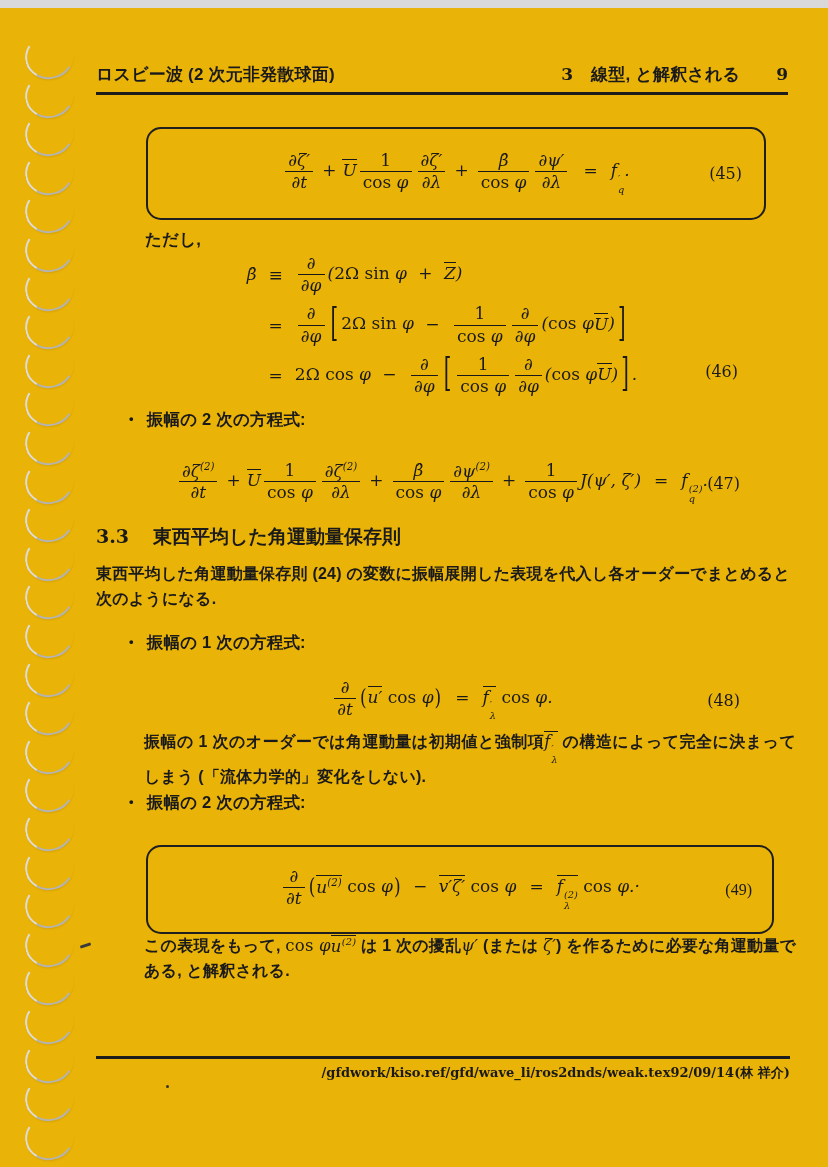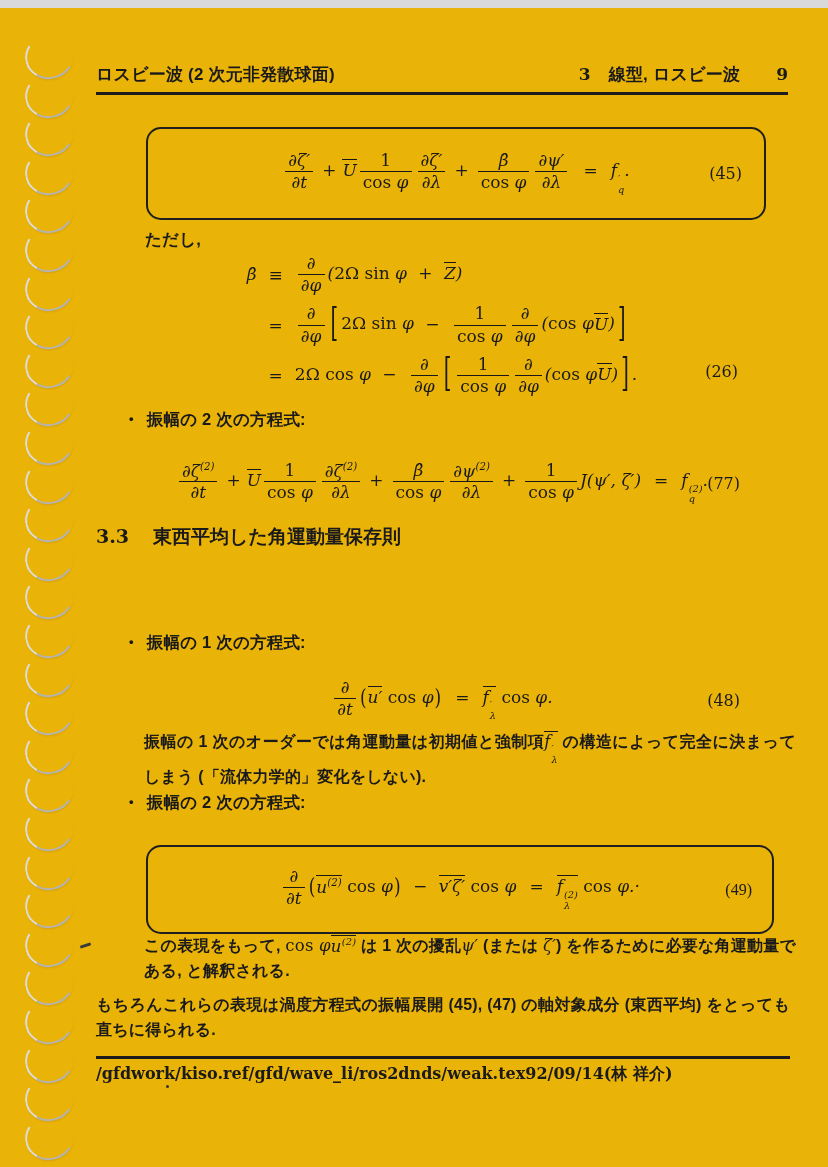--- a/index.html
+++ b/index.html
@@ -14,22 +14,22 @@
   .rule{position:absolute;background:#1c1c1c;}
   .header-rule{left:96px;right:40px;top:84px;height:2.5px;}
   .footer-rule{left:96px;right:38px;top:1048px;height:3px;}
   
   .header{position:absolute;left:96px;right:40px;top:55px;display:flex;
           justify-content:space-between;align-items:baseline;font-size:17px;font-weight:700;}
   .h-right{display:flex;align-items:baseline;}
   .h-secnum{margin-right:18px;font-family:"DejaVu Serif",serif;}
   .h-page{margin-left:36px;font-family:"DejaVu Serif",serif;}
   .footer{position:absolute;left:96px;right:38px;top:1056px;display:flex;
-          justify-content:flex-start;align-items:baseline;
-          font-family:"DejaVu Serif","Liberation Serif",serif;font-size:16px;font-weight:700;}
+          justify-content:flex-end;align-items:baseline;
+          font-family:"DejaVu Serif","Liberation Serif",serif;font-size:13px;font-weight:700;}
   
   .jp{font-weight:600;letter-spacing:0.2px;}
   .tadashi{position:absolute;left:145px;top:221px;font-size:16.5px;}
   .bullet{position:absolute;left:129px;font-size:16.5px;}
   .bullet .dot{margin-right:13px;font-size:13px;vertical-align:2px;}
   .b1{top:401px;} .b2{top:624px;} .b3{top:784px;}
   .sechead{position:absolute;left:96px;top:516px;font-size:19px;font-weight:700;}
   .sechead .secnum{margin-right:24px;font-family:"DejaVu Serif",serif;}
   .para{position:absolute;margin:0;font-size:16px;line-height:24.5px;text-align:justify;}
   .p-intro{left:96px;top:554px;width:694px;}
@@ -111,21 +111,21 @@
       <div class="hole" style="top: 991px;"></div>
       <div class="hole" style="top: 1029.6px;"></div>
       <div class="hole" style="top: 1068.2px;"></div>
       <div class="hole" style="top: 1106.8px;"></div>
     </div>
 
   <div class="header">
     <span class="jp">ロスビー波 (2 次元非発散球面)</span>
     <span class="h-right">
       <span class="h-secnum">3</span>
-      <span class="jp">線型, ロスビー波</span>
+      <span class="jp">線型, と解釈される</span>
       <span class="h-page">9</span>
     </span>
   </div>
   <div class="rule header-rule"></div>
 
   <div class="eqbox box45">
     <span class="math"><span class="fr"><span class="nu">∂ζ′</span><span class="de">∂t</span></span><span class="op">+</span><span class="ol">U</span><span class="fr"><span class="nu"><span class="rm">1</span></span><span class="de"><span class="rm">cos</span> φ</span></span><span class="fr"><span class="nu">∂ζ′</span><span class="de">∂λ</span></span><span class="op">+</span><span class="fr"><span class="nu">β̂</span><span class="de"><span class="rm">cos</span> φ</span></span><span class="fr"><span class="nu">∂ψ′</span><span class="de">∂λ</span></span><span class="rel">=</span>f<span class="ss">
           <span>′</span>
           <span>q</span>
         </span>.</span>
@@ -139,39 +139,40 @@
       <span class="lhs math">β̂</span>
       <span class="rel-cell">≡</span>
       <span class="math"><span class="fr"><span class="nu">∂</span><span class="de">∂φ</span></span>(<span class="rm">2Ω</span> <span class="rm">sin</span> φ <span class="op">+</span> <span class="ol">Z</span>)</span>
       <span class="lhs math"></span>
       <span class="rel-cell">=</span>
       <span class="math"><span class="fr"><span class="nu">∂</span><span class="de">∂φ</span></span><span class="bk">[</span><span class="rm">2Ω</span> <span class="rm">sin</span> φ <span class="op">−</span> <span class="fr"><span class="nu"><span class="rm">1</span></span><span class="de"><span class="rm">cos</span> φ</span></span><span class="fr"><span class="nu">∂</span><span class="de">∂φ</span></span>(<span class="rm">cos</span> φ<span class="ol">U</span>)<span class="bk">]</span></span>
       <span class="lhs math"></span>
       <span class="rel-cell">=</span>
       <span class="math"><span class="rm">2Ω</span> <span class="rm">cos</span> φ <span class="op">−</span> <span class="fr"><span class="nu">∂</span><span class="de">∂φ</span></span><span class="bk">[</span><span class="fr"><span class="nu"><span class="rm">1</span></span><span class="de"><span class="rm">cos</span> φ</span></span><span class="fr"><span class="nu">∂</span><span class="de">∂φ</span></span>(<span class="rm">cos</span> φ<span class="ol">U</span>)<span class="bk">]</span>.</span>
     </div>
-    <span class="eqnum">(26)</span>
+    <span class="eqnum">(46)</span>
   </div>
 
   <div class="bullet b1 jp">
     <span class="dot">•</span><span>振幅の 2 次の方程式:</span>
   </div>
 
   <div class="eqline eq47">
     <span class="math"><span class="fr"><span class="nu">∂ζ<sup class="sp">(2)</sup></span><span class="de">∂t</span></span><span class="op">+</span><span class="ol">U</span><span class="fr"><span class="nu"><span class="rm">1</span></span><span class="de"><span class="rm">cos</span> φ</span></span><span class="fr"><span class="nu">∂ζ<sup class="sp">(2)</sup></span><span class="de">∂λ</span></span><span class="op">+</span><span class="fr"><span class="nu">β̂</span><span class="de"><span class="rm">cos</span> φ</span></span><span class="fr"><span class="nu">∂ψ<sup class="sp">(2)</sup></span><span class="de">∂λ</span></span><span class="op">+</span><span class="fr"><span class="nu"><span class="rm">1</span></span><span class="de"><span class="rm">cos</span> φ</span></span>J(ψ′, ζ′)<span class="rel">=</span>f<span class="ss">
           <span>(2)</span>
           <span>q</span>
         </span>.</span>
-    <span class="eqnum">(77)</span>
+    <span class="eqnum">(47)</span>
   </div>
 
   <div class="sechead">
     <span class="secnum">3.3</span><span>東西平均した角運動量保存則</span>
   </div>
 
+  <p class="para p-intro jp">東西平均した角運動量保存則 (24) の変数に振幅展開した表現を代入し各オーダーでまとめると次のようになる.</p>
 
   <div class="bullet b2 jp">
     <span class="dot">•</span><span>振幅の 1 次の方程式:</span>
   </div>
 
   <div class="eqline eq48">
     <span class="math"><span class="fr"><span class="nu">∂</span><span class="de">∂t</span></span><span class="pn">(</span><span class="ol">u′</span> <span class="rm">cos</span> φ<span class="pn">)</span><span class="rel">=</span><span class="ol">f<span class="ss">
             <span>′</span>
             <span>λ</span>
           </span></span> <span class="rm">cos</span> φ.</span>
@@ -190,21 +191,20 @@
   <div class="eqbox box49">
     <span class="math"><span class="fr"><span class="nu">∂</span><span class="de">∂t</span></span><span class="pn">(</span><span class="ol">u<sup class="sp">(2)</sup></span> <span class="rm">cos</span> φ<span class="pn">)</span> <span class="op">−</span> <span class="ol">v′ζ′</span> <span class="rm">cos</span> φ<span class="rel">=</span><span class="ol">f<span class="ss">
             <span>(2)</span>
             <span>λ</span>
           </span></span> <span class="rm">cos</span> φ.·</span>
     <span class="eqnum">(49)</span>
   </div>
 
   <p class="para p-interp jp">この表現をもって, <span class="m"><span class="rm">cos</span> φ<span class="ol">u<sup class="sp">(2)</sup></span></span> は 1 次の擾乱<span class="m">ψ′</span> (または <span class="m">ζ′</span>) を作るために必要な角運動量である, と解釈される.</p>
 
-  <p class="para p-vort jp">もちろんこれらの表現は渦度方程式の振幅展開 (45), (47) の軸対象成分 (東西平均) をとっても直ちに得られる.</p>
 
   <div class="rule footer-rule"></div>
   <div class="footer">
     <span>/gfdwork/kiso.ref/gfd/wave_li/ros2dnds/weak.tex</span>
     <span>92/09/14(林 祥介)</span>
   </div>
 
   <div class="stray-dash"></div>
   <div class="speck"></div>
 </div>

